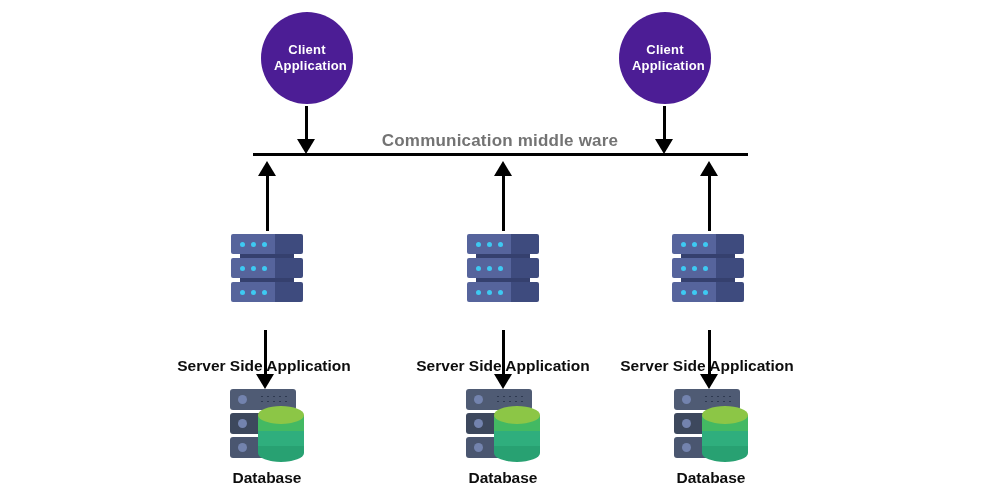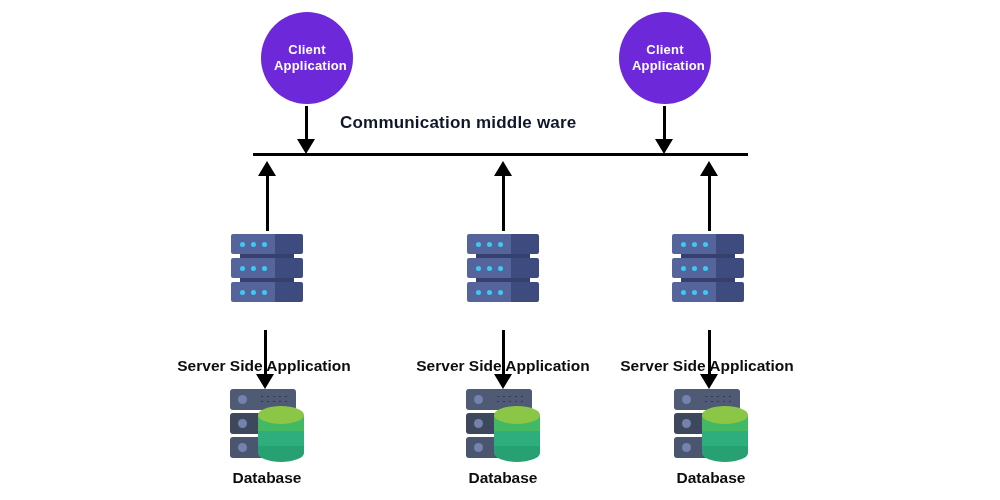--- a/index.html
+++ b/index.html
@@ -5,21 +5,21 @@
   * { margin:0; padding:0; box-sizing:border-box; }
   html,body { background:#ffffff; }
   #stage {
     position:relative; width:1000px; height:500px; background:#ffffff;
     font-family:"Liberation Sans","DejaVu Sans",sans-serif; overflow:hidden;
   }
 
   
   .client-node {
     position:absolute; width:92px; height:92px; border-radius:50%;
-    background:#6d28d9; display:flex; align-items:center; justify-content:center;
+    background:#4c1d95; display:flex; align-items:center; justify-content:center;
   }
   .client-node .client-label {
     width:66px; text-align:center; color:#ffffff; font-weight:bold;
     font-size:13px; line-height:1.25; letter-spacing:.2px;
   }
   .client-0 { left:261px; top:12px; }
   .client-1 { left:619px; top:12px; }
 
   
   .arrow { position:absolute; width:18px; display:flex; flex-direction:column; align-items:center; }
@@ -37,22 +37,22 @@
   .arr-up-0 { left:258px; top:161px; height:70px; }
   .arr-up-1 { left:494px; top:161px; height:70px; }
   .arr-up-2 { left:700px; top:161px; height:70px; }
   .arr-db-0 { left:256px; top:330px; height:59px; }
   .arr-db-1 { left:494px; top:330px; height:59px; }
   .arr-db-2 { left:700px; top:330px; height:59px; }
 
   
   .bus-line { position:absolute; left:253px; top:153px; width:495px; height:3px; background:#000000; }
   .bus-label {
-    position:absolute; left:340px; top:113px; width:320px; 
-    font-size:17px; font-weight:bold; color:#0f172a; letter-spacing:.2px;
+    position:absolute; left:340px; top:131px; width:320px; text-align:center;
+    font-size:17px; font-weight:bold; color:#737373; letter-spacing:.2px;
   }
 
   
   .server-icon { position:absolute; width:72px; height:68px; display:flex; flex-direction:column; }
   .server-icon .slab {
     position:relative; height:20px; border-radius:2px;
     background:linear-gradient(to right, #56649c 0 61%, #3e4b7e 61% 100%);
   }
   .server-icon .connector { height:4px; margin:0 9px; background:#35406e; }
   .server-icon .dot {

